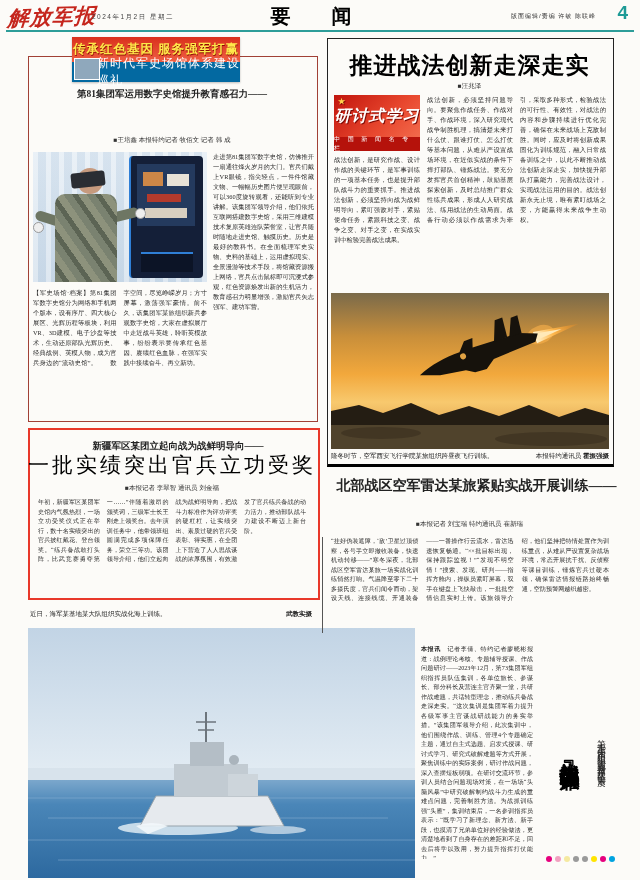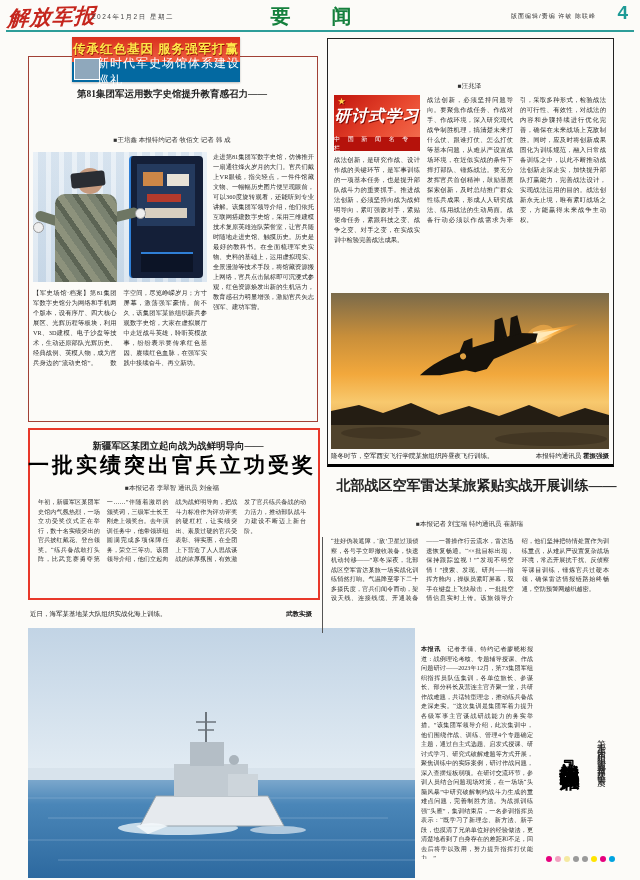--- a/index.html
+++ b/index.html
@@ -3,21 +3,21 @@
 <meta charset="utf-8">
 <style>
   html,body{margin:0;padding:0;background:#e9e7e2;}
   .page{position:relative;width:640px;height:880px;margin:0 auto;background:#fcfbf8;
         font-family:"Liberation Serif","DejaVu Serif",serif;color:#1a1a1a;overflow:hidden;}
   .abs{position:absolute;}
   
   .paper-logo{left:8px;top:3px;font-size:21px;font-weight:bold;font-style:italic;color:#c5261d;
               transform:skewX(-6deg) rotate(-2deg);letter-spacing:1px;}
   .mast-date{left:92px;top:13px;font-size:6.5px;color:#444;letter-spacing:1.5px;font-family:"Liberation Sans",sans-serif;}
-  .section-title{left:0;right:0;top:3px;text-align:center;font-size:20px;font-weight:bold;letter-spacing:18px;color:#15803d;}
+  .section-title{left:0;right:0;top:3px;text-align:center;font-size:20px;font-weight:bold;letter-spacing:18px;color:#000000;}
   .editors{right:44px;top:12px;font-size:6px;color:#333;font-family:"Liberation Sans",sans-serif;letter-spacing:1px;}
   .page-num{right:12px;top:2px;font-size:19px;font-weight:bold;color:#1d9a96;font-family:"Liberation Sans",sans-serif;}
   .mast-rule{left:6px;right:6px;top:30px;height:2px;background:#2d9d99;}
   
   .feature-box{left:28px;top:56px;width:288px;height:364px;border:1px solid #a14036;background:#fcfbf8;}
   .banner{left:72px;top:37px;width:168px;height:45px;z-index:3;box-shadow:0 1px 2px rgba(0,0,0,.25);}
   .banner-l1{height:25px;background:linear-gradient(180deg,#d9301c,#ef5f43);display:flex;align-items:center;justify-content:center;
              font-size:12.5px;font-weight:bold;color:#ffe84a;letter-spacing:1px;text-shadow:.5px .5px 0 #8a1000;}
   .banner-l2{height:20px;background:#0369a1;display:flex;align-items:center;justify-content:center;
              font-size:12px;color:#fff;letter-spacing:1px;padding-left:25px;}
@@ -44,21 +44,21 @@
             background:repeating-linear-gradient(55deg,#7a8270 0 7px,#5c6454 7px 12px,#8d927c 12px 19px);}
   .vr-arm-l{position:absolute;left:2px;top:62px;width:30px;height:10px;background:#6e7663;transform:rotate(18deg);border-radius:5px;}
   .vr-arm-r{position:absolute;left:76px;top:58px;width:30px;height:10px;background:#6e7663;transform:rotate(-14deg);border-radius:5px;}
   .vr-ctrl-l{position:absolute;left:0px;top:70px;width:9px;height:9px;border-radius:50%;background:#eee;border:1px solid #999;}
   .vr-ctrl-r{position:absolute;left:102px;top:56px;width:9px;height:9px;border-radius:50%;background:#eee;border:1px solid #999;}
   .feature-col-right{left:213px;top:152px;width:101px;height:262px;}
   .feature-col-below{left:33px;top:288px;width:174px;height:128px;column-count:2;column-gap:7px;}
   
   .award-box{left:28px;top:428px;width:288px;height:168px;border:2.5px solid #e8382a;background:#fcfbf8;}
   .award-kicker{left:28px;top:440px;width:288px;font-size:9.5px;padding-left:6px;}
-  .award-headline{left:28px;top:451px;width:288px;text-align:left;font-size:21px;font-weight:bold;letter-spacing:3px;color:#000;}
+  .award-headline{left:28px;top:451px;width:288px;text-align:left;font-size:21px;font-weight:normal;letter-spacing:3px;color:#000;}
   .award-byline{left:28px;top:484px;width:288px;}
   .award-body{left:38px;top:498px;width:268px;height:92px;column-count:4;column-gap:7px;font-size:6.1px;line-height:9.5px;}
   
   .ship-caption{left:30px;top:610px;width:282px;display:flex;justify-content:space-between;font-size:6.5px;color:#222;font-family:"Liberation Sans",sans-serif;}
   .ship-credit{font-weight:bold;}
   .ship-photo{left:28px;top:628px;width:387px;height:250px;overflow:hidden;}
   
   .forum-box{left:327px;top:38px;width:285px;height:425px;border:1px solid #222;border-bottom:3px solid #000;background:#fcfbf8;}
   .forum-headline{left:327px;top:50px;width:285px;text-align:center;font-size:23px;font-weight:bold;color:#000;letter-spacing:1px;}
   .forum-byline{left:327px;top:82px;width:285px;}
@@ -175,20 +175,21 @@
       <line x1="178" y1="114" x2="178" y2="84" stroke="#6d757c" stroke-width="2"></line>
       <line x1="168" y1="94" x2="188" y2="94" stroke="#6d757c" stroke-width="1.5"></line>
       <line x1="170" y1="102" x2="186" y2="102" stroke="#6d757c" stroke-width="1.5"></line>
       <circle cx="206" cy="132" r="5" fill="#aab4bc"></circle>
       <path d="M108,198 Q124,192 140,198 L120,206 Z" fill="#f2f7fb" opacity="0.9"></path>
       <ellipse cx="250" cy="202" rx="28" ry="4" fill="#dfeaf2" opacity="0.7"></ellipse>
     </svg>
   </div>
 
   <div class="abs forum-box"></div>
+  <div class="abs forum-headline">推进战法创新走深走实</div>
   <div class="abs byline forum-byline">■汪兆泽</div>
   <div class="abs forum-cols">
     <div class="forum-col">
       <div class="forum-logo">
         <div class="fl-top">
           <span class="fl-star">★</span>
           <span>研讨式学习</span>
         </div>
         <div class="fl-bottom">中 国 新 闻 名 专 栏</div>
       </div>

